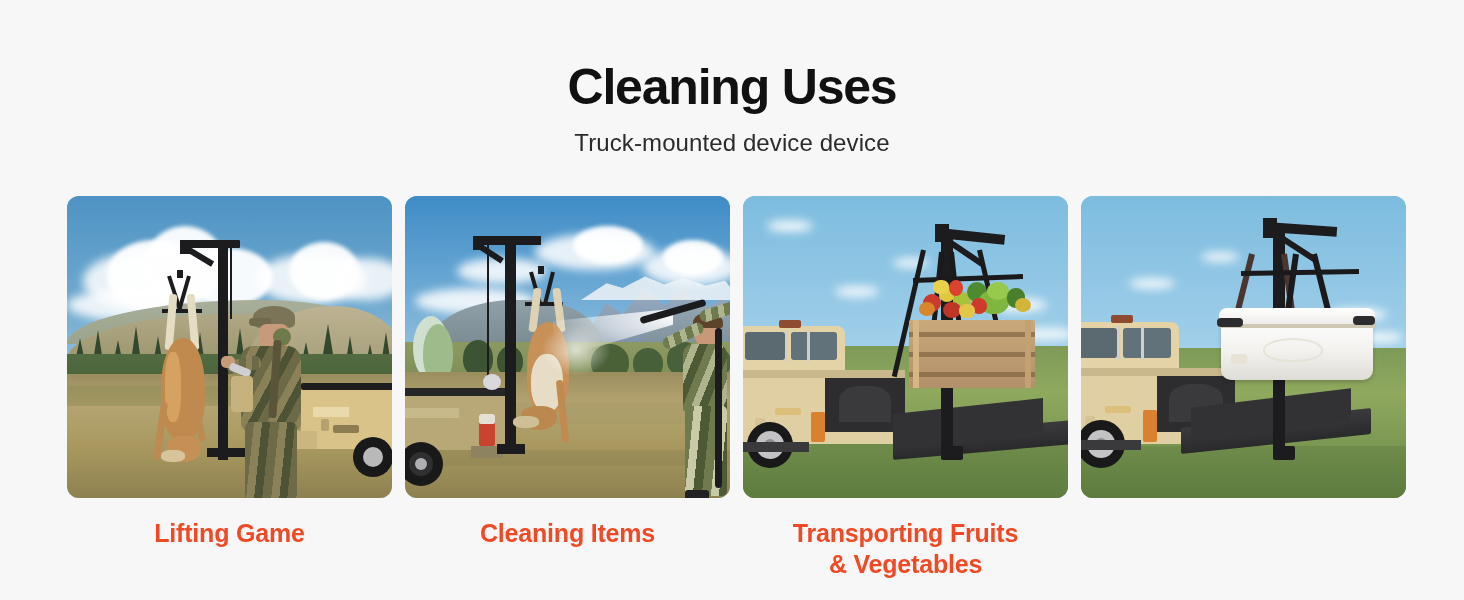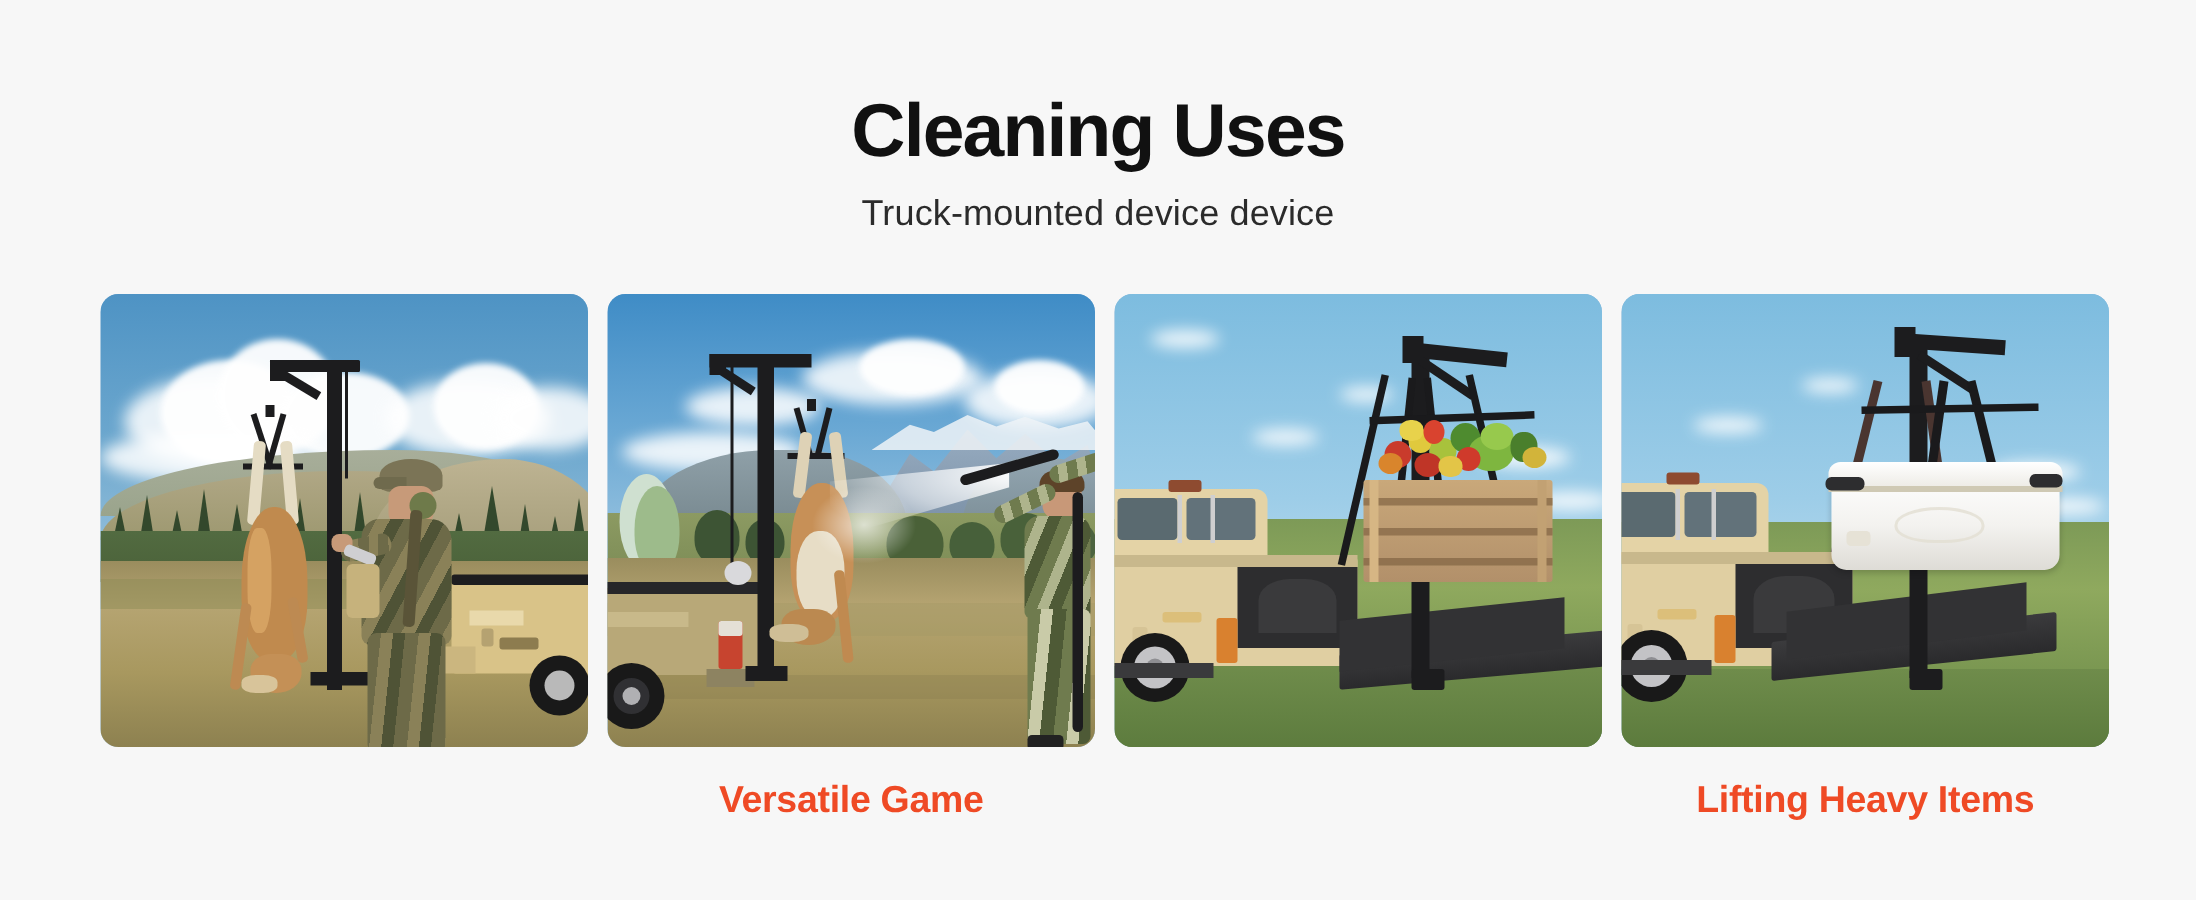--- a/index.html
+++ b/index.html
@@ -164,20 +164,21 @@
           <div class="layer" style="left:46px;top:22px;width:18px;height:18px;background:#6e7a4a;border-radius:50%;"></div>
           <div class="layer" style="left:14px;top:40px;width:60px;height:84px;background:repeating-linear-gradient(118deg,#6d6a48 0 9px,#8a8158 9px 17px,#4f5336 17px 25px);border-radius:12px 14px 6px 6px;"></div>
           <div class="layer" style="left:0px;top:52px;width:34px;height:14px;background:repeating-linear-gradient(100deg,#6d6a48 0 7px,#8a8158 7px 13px);border-radius:6px;transform:rotate(-12deg);"></div>
           <div class="layer" style="left:-6px;top:50px;width:14px;height:12px;background:#c79a79;border-radius:5px;"></div>
           <div class="layer" style="left:2px;top:60px;width:22px;height:8px;background:#cfcfd2;border-radius:3px;transform:rotate(22deg);"></div>
           <div class="layer" style="left:4px;top:70px;width:22px;height:36px;background:#c6b27c;border-radius:4px;"></div>
           <div class="layer" style="left:18px;top:116px;width:52px;height:78px;background:repeating-linear-gradient(96deg,#6d6a48 0 9px,#8a8158 9px 17px,#4f5336 17px 25px);border-radius:6px 6px 4px 4px;"></div>
           <div class="layer" style="left:44px;top:34px;width:8px;height:78px;background:#5a5438;border-radius:3px;transform:rotate(4deg);"></div>
         </div>
       </div>
+      <div class="caption">Lifting Game</div>
     </div>
 
     <div class="cell">
       <div class="photo">
         <div class="layer sky sky-b"></div>
         <div class="cloud soft" style="left:130px;top:38px;width:120px;height:36px;"></div>
         <div class="cloud" style="left:168px;top:30px;width:70px;height:38px;"></div>
         <div class="cloud soft" style="left:238px;top:52px;width:96px;height:38px;"></div>
         <div class="cloud" style="left:258px;top:44px;width:60px;height:36px;"></div>
         <div class="cloud soft" style="left:52px;top:62px;width:90px;height:26px;"></div>
@@ -246,21 +247,21 @@
           <div class="layer" style="left:40px;top:26px;width:30px;height:14px;background:#5d4329;border-radius:9px 9px 3px 3px;"></div>
           <div class="layer" style="left:30px;top:56px;width:44px;height:68px;background:repeating-linear-gradient(112deg,#6f7b4e 0 8px,#aeb48c 8px 15px,#4e5a36 15px 23px);border-radius:10px 10px 4px 4px;"></div>
           <div class="layer" style="left:6px;top:32px;width:44px;height:12px;background:repeating-linear-gradient(100deg,#6f7b4e 0 7px,#aeb48c 7px 13px);border-radius:6px;transform:rotate(-26deg);transform-origin:right center;"></div>
           <div class="layer" style="left:46px;top:18px;width:38px;height:12px;background:repeating-linear-gradient(100deg,#6f7b4e 0 7px,#aeb48c 7px 13px);border-radius:6px;transform:rotate(-18deg);"></div>
           <div class="layer" style="left:32px;top:118px;width:42px;height:90px;background:repeating-linear-gradient(96deg,#6f7b4e 0 9px,#c9cba8 9px 17px,#4e5a36 17px 26px);border-radius:5px;"></div>
           <div class="layer" style="left:32px;top:202px;width:24px;height:10px;background:#222;border-radius:3px;"></div>
           <div class="layer" style="left:62px;top:40px;width:7px;height:160px;background:#1c1c1e;border-radius:4px;"></div>
           <div class="layer" style="left:-14px;top:20px;width:68px;height:7px;background:#1c1c1e;border-radius:4px;transform:rotate(-16deg);"></div>
         </div>
       </div>
-      <div class="caption">Versatile Game</div>
+      <div class="caption">Cleaning Items</div>
     </div>
 
     <div class="cell">
       <div class="photo">
         <div class="layer sky sky-c"></div>
         <div class="cloud soft" style="left:24px;top:24px;width:46px;height:12px;"></div>
         <div class="cloud soft" style="left:92px;top:90px;width:44px;height:11px;"></div>
         <div class="cloud soft" style="left:150px;top:62px;width:36px;height:10px;"></div>
         <div class="cloud soft" style="left:244px;top:102px;width:60px;height:14px;"></div>
         <div class="cloud soft" style="left:276px;top:132px;width:56px;height:12px;"></div>
@@ -326,20 +327,24 @@
             <div class="layer" style="left:40px;top:28px;width:16px;height:14px;background:#e3c547;border-radius:45%;"></div>
           </div>
 
           <div class="layer" style="left:0;top:16px;width:126px;height:68px;background:linear-gradient(#c9a87a,#b2906a);border-radius:2px;"></div>
           <div class="layer" style="left:0;top:28px;width:126px;height:5px;background:#7c5f3f;opacity:.65;"></div>
           <div class="layer" style="left:0;top:48px;width:126px;height:5px;background:#7c5f3f;opacity:.65;"></div>
           <div class="layer" style="left:0;top:68px;width:126px;height:5px;background:#7c5f3f;opacity:.65;"></div>
           <div class="layer" style="left:4px;top:16px;width:6px;height:68px;background:#d6b684;"></div>
           <div class="layer" style="left:116px;top:16px;width:6px;height:68px;background:#c2a173;"></div>
         </div>
+      </div>
+      <div class="caption">
+        <span>Transporting Fruits</span><br>
+        <span>&amp; Vegetables</span>
       </div>
     </div>
 
     <div class="cell">
       <div class="photo">
         <div class="layer sky sky-c"></div>
         <div class="cloud soft" style="left:48px;top:82px;width:46px;height:11px;"></div>
         <div class="cloud soft" style="left:120px;top:56px;width:38px;height:10px;"></div>
         <div class="cloud soft" style="left:246px;top:112px;width:60px;height:13px;"></div>
         <div class="cloud soft" style="left:272px;top:136px;width:50px;height:11px;"></div>
@@ -384,17 +389,16 @@
         <div class="strap" style="left:160px;top:74px;width:118px;height:5px;transform:rotate(-1deg);"></div>
 
         <div class="layer" style="left:140px;top:118px;width:152px;height:66px;background:linear-gradient(#ffffff 0%,#f3f2ef 55%,#dedcd6 100%);border-radius:8px 8px 10px 10px;box-shadow:0 2px 4px rgba(0,0,0,.18);"></div>
         <div class="layer" style="left:138px;top:112px;width:156px;height:18px;background:linear-gradient(#ffffff,#eceae4);border-radius:8px;"></div>
         <div class="layer" style="left:138px;top:128px;width:156px;height:4px;background:#cfc9b4;"></div>
         <div class="layer" style="left:136px;top:122px;width:26px;height:9px;background:#2d2d2f;border-radius:4px;"></div>
         <div class="layer" style="left:272px;top:120px;width:22px;height:9px;background:#2d2d2f;border-radius:4px;"></div>
         <div class="layer" style="left:182px;top:142px;width:60px;height:24px;border:2px solid #e2ded2;border-radius:50% 50% 45% 45%;opacity:.8;"></div>
         <div class="layer" style="left:150px;top:158px;width:16px;height:10px;background:#e6e2d6;border-radius:3px;"></div>
       </div>
-      <div class="caption">Lifting Heavy Items</div>
     </div>
 
   </div>
 </div>
 
 </body></html>

